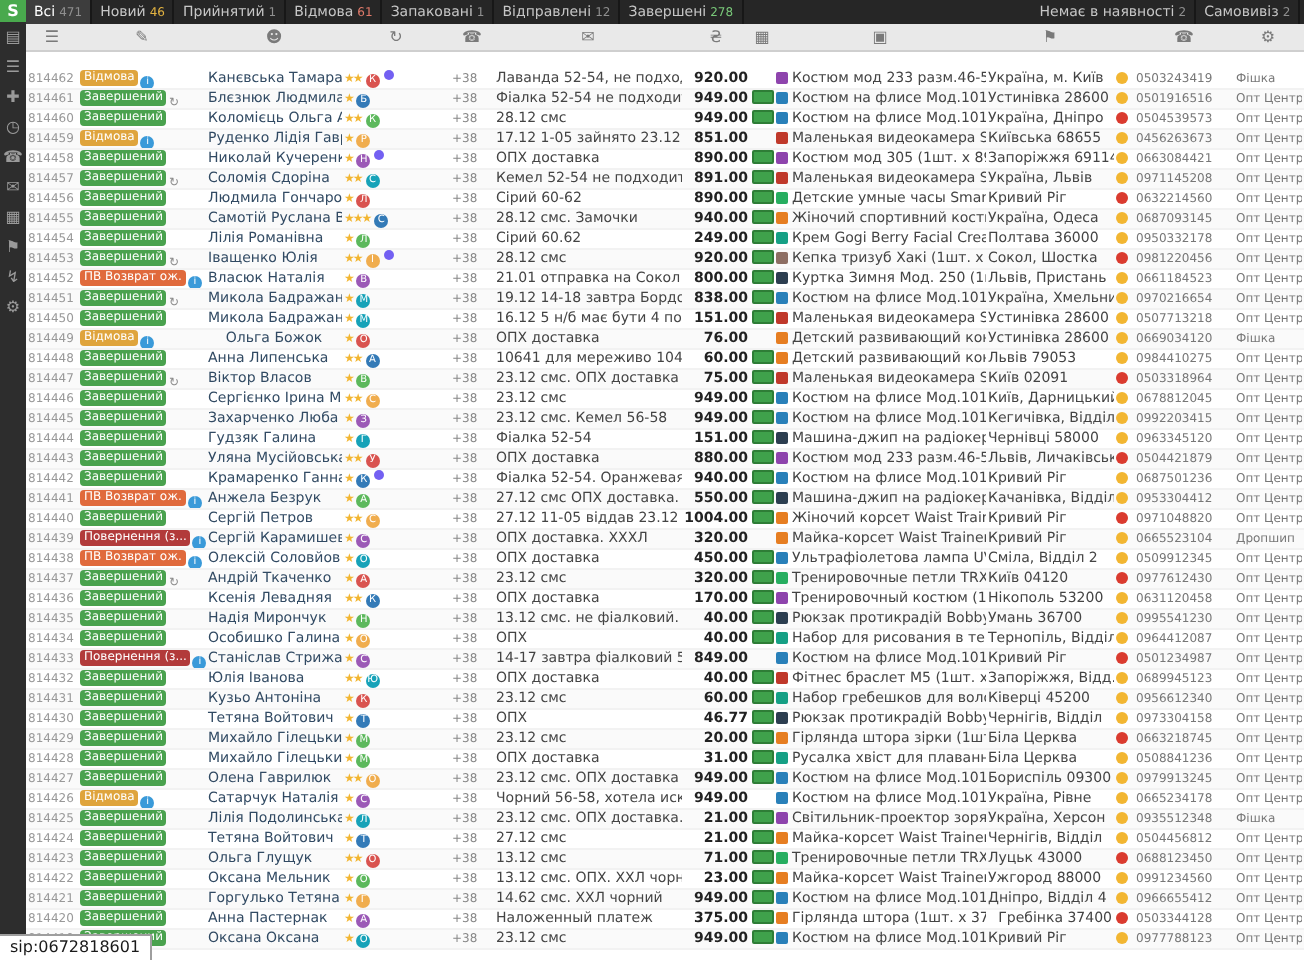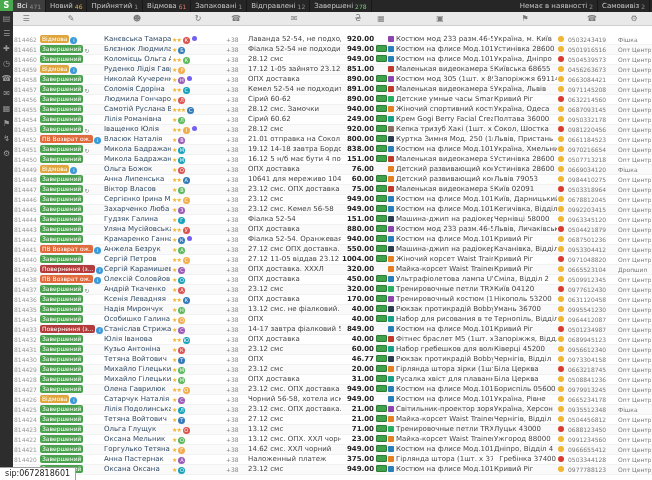--- a/index.html
+++ b/index.html
@@ -313,21 +313,21 @@
           <div class="c paid" style="width: 12px;"><span class="pay"></span></div>
           <div class="c pr" style="width: 106px;"><span class="pi" style="background: rgb(192, 57, 43);"></span><span>Маленькая видеокамера SQ8 (1шт. х 151.00)</span></div>
           <div class="c ad" style="width: 64px;">Устинівка 28600</div>
           <div class="c dc" style="width: 10px;"><span class="dot" style="background: rgb(242, 182, 50);"></span></div>
           <div class="c p2" style="width: 50px;">0507713218</div>
           <div class="c src" style="width: 34px;">Опт Центр</div>
         </div>
         <div class="row">
           <div class="c id" style="width: 26px;">814449</div>
           <div class="c st" style="width: 64px;"><span class="badge" style="background: rgb(223, 164, 60);">Відмова</span><span class="iinfo">i</span></div>
-          <div class="c nm" style="width: 68px;">Ольга Божок</div>
+          <div class="c nm" style="width: 68px; text-align: center;">Ольга Божок</div>
           <div class="c ic" style="width: 54px;"><span class="stars">★</span><span class="av" style="background: rgb(217, 83, 79);">О</span></div>
           <div class="c ph" style="width: 22px;">+38</div>
           <div class="c note" style="width: 94px;">ОПХ доставка</div>
           <div class="c sum" style="width: 34px;">76.00</div>
           <div class="c paid" style="width: 12px;"></div>
           <div class="c pr" style="width: 106px;"><span class="pi" style="background: rgb(230, 126, 34);"></span><span>Детский развивающий конструктор</span></div>
           <div class="c ad" style="width: 64px;">Устинівка 28600</div>
           <div class="c dc" style="width: 10px;"><span class="dot" style="background: rgb(242, 182, 50);"></span></div>
           <div class="c p2" style="width: 50px;">0669034120</div>
           <div class="c src" style="width: 34px;">Фішка</div>
@@ -650,21 +650,21 @@
         <div class="row">
           <div class="c id" style="width: 26px;">814427</div>
           <div class="c st" style="width: 64px;"><span class="badge" style="background: rgb(74, 162, 78);">Завершений</span></div>
           <div class="c nm" style="width: 68px;">Олена Гаврилюк</div>
           <div class="c ic" style="width: 54px;"><span class="stars">★★</span><span class="av" style="background: rgb(240, 173, 78);">О</span></div>
           <div class="c ph" style="width: 22px;">+38</div>
           <div class="c note" style="width: 94px;">23.12 смс. ОПХ доставка</div>
           <div class="c sum" style="width: 34px;">949.00</div>
           <div class="c paid" style="width: 12px;"><span class="pay"></span></div>
           <div class="c pr" style="width: 106px;"><span class="pi" style="background: rgb(41, 128, 185);"></span><span>Костюм на флисе Мод.1014 (1шт. х 949.00)</span></div>
-          <div class="c ad" style="width: 64px;">Бориспіль 05600</div>
+          <div class="c ad" style="width: 64px;">Бориспіль 09300</div>
           <div class="c dc" style="width: 10px;"><span class="dot" style="background: rgb(242, 182, 50);"></span></div>
           <div class="c p2" style="width: 50px;">0979913245</div>
           <div class="c src" style="width: 34px;">Опт Центр</div>
         </div>
         <div class="row">
           <div class="c id" style="width: 26px;">814426</div>
           <div class="c st" style="width: 64px;"><span class="badge" style="background: rgb(223, 164, 60);">Відмова</span><span class="iinfo">i</span></div>
           <div class="c nm" style="width: 68px;">Сатарчук Наталія Гр.</div>
           <div class="c ic" style="width: 54px;"><span class="stars">★</span><span class="av" style="background: rgb(155, 89, 182);">С</span></div>
           <div class="c ph" style="width: 22px;">+38</div>

